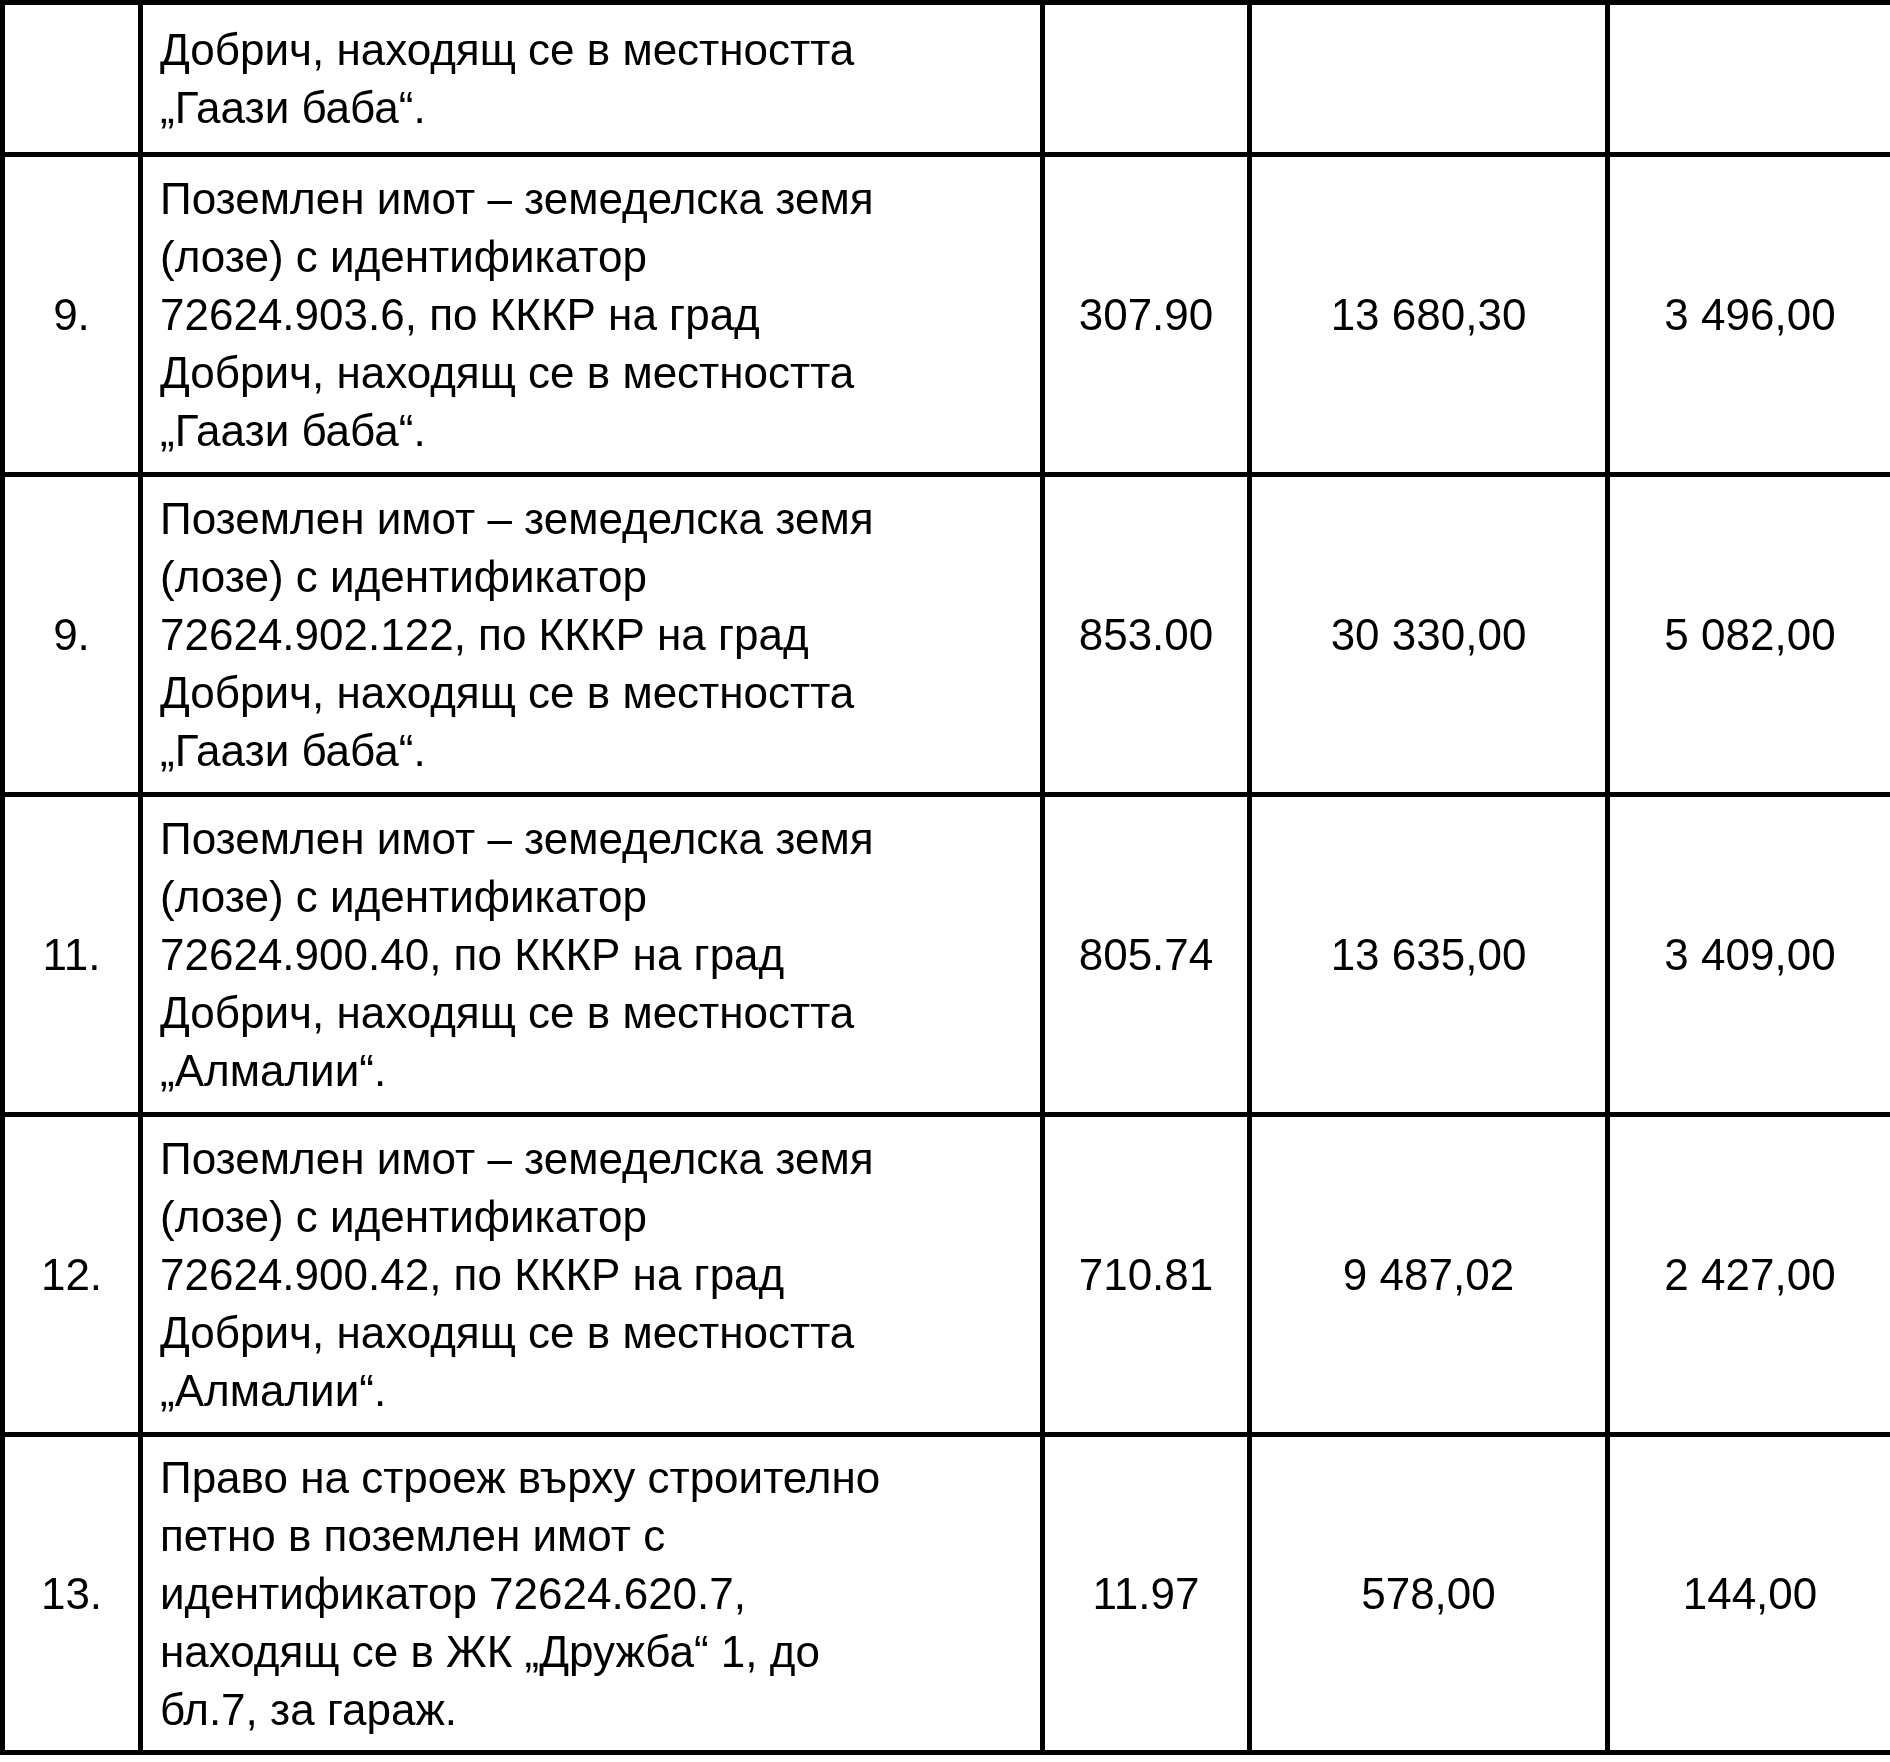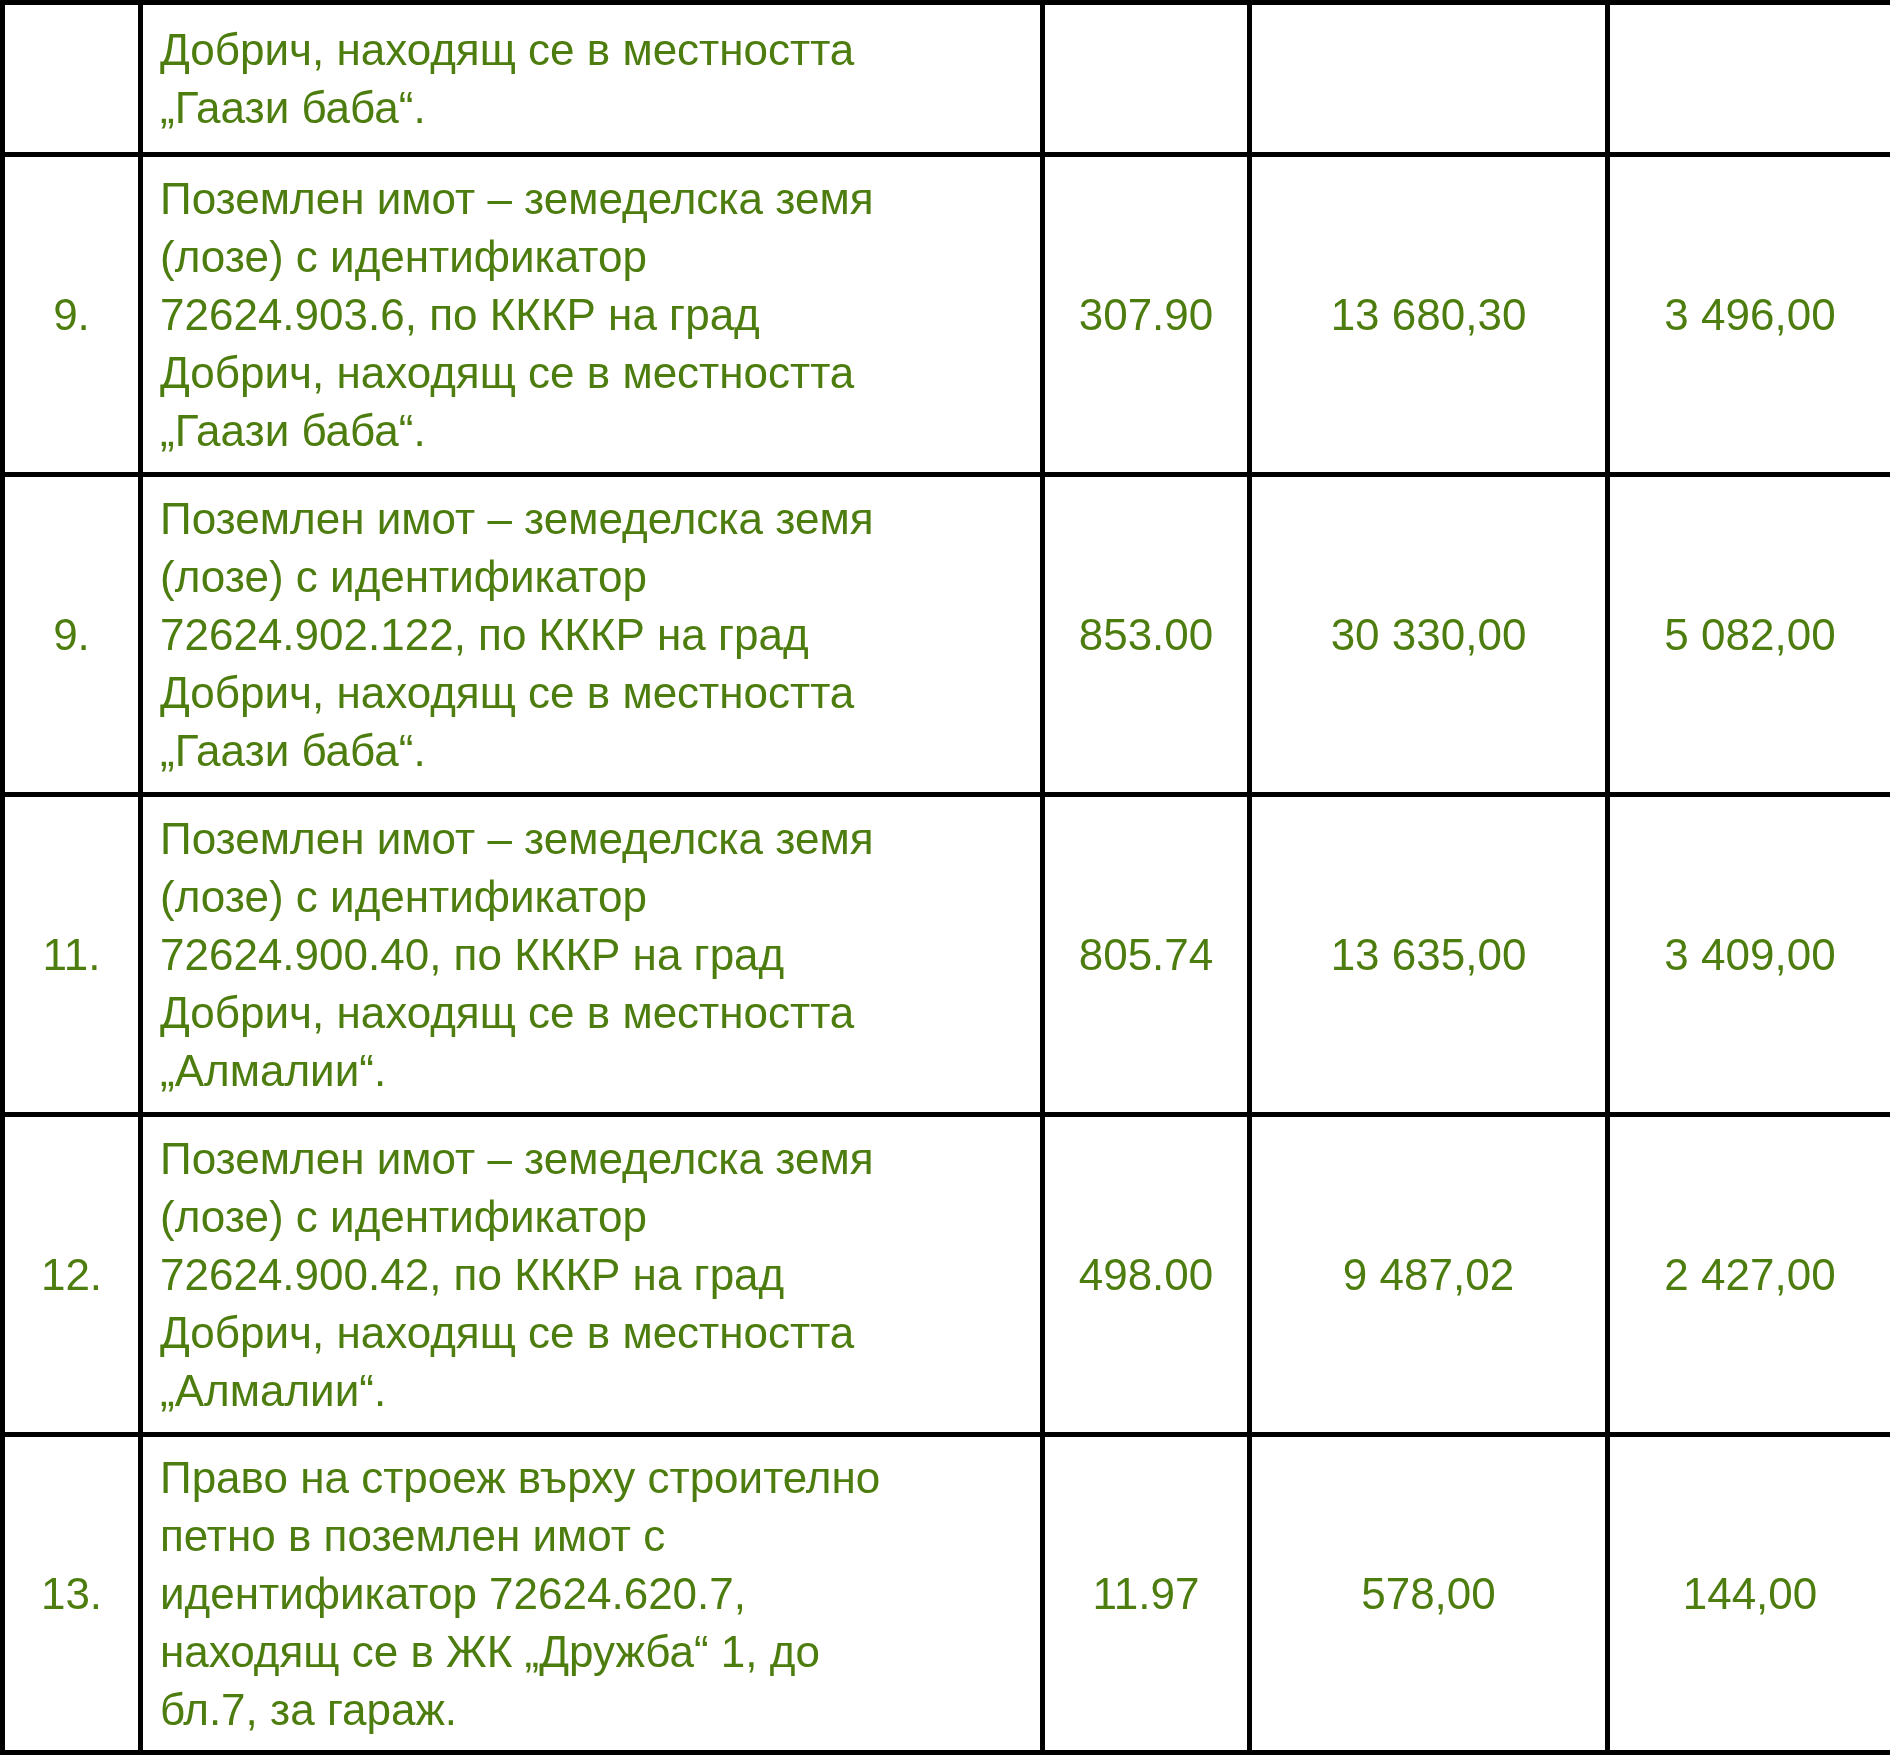--- a/index.html
+++ b/index.html
@@ -9,21 +9,21 @@
   }
   .page {
     position: relative;
     width: 1890px;
     height: 1762px;
     background: #ffffff;
     overflow: hidden;
     font-family: "Liberation Sans", "DejaVu Sans", sans-serif;
     font-size: 44px;
     line-height: 58px;
-    color: #4d7c0f;
+    color: #000000;
   }
   table.assets-table {
     border-collapse: collapse;
     table-layout: fixed;
     width: 1890px;
     margin: 0;
   }
   table.assets-table td {
     border: 5px solid #000000;
     overflow: hidden;
@@ -111,21 +111,21 @@
           <td class="cell-val">13 635,00</td>
           <td class="cell-val">3 409,00</td>
         </tr>
         <tr class="row-item">
           <td class="cell-num">12.</td>
           <td class="cell-desc">Поземлен имот – земеделска земя
 (лозе) с идентификатор
 72624.900.42, по КККР на град
 Добрич, находящ се в местността
 „Алмалии“.</td>
-          <td class="cell-val">498.00</td>
+          <td class="cell-val">710.81</td>
           <td class="cell-val">9 487,02</td>
           <td class="cell-val">2 427,00</td>
         </tr>
         <tr class="row-last">
           <td class="cell-num">13.</td>
           <td class="cell-desc">Право на строеж върху строително
 петно в поземлен имот с
 идентификатор 72624.620.7,
 находящ се в ЖК „Дружба“ 1, до
 бл.7, за гараж.</td>

